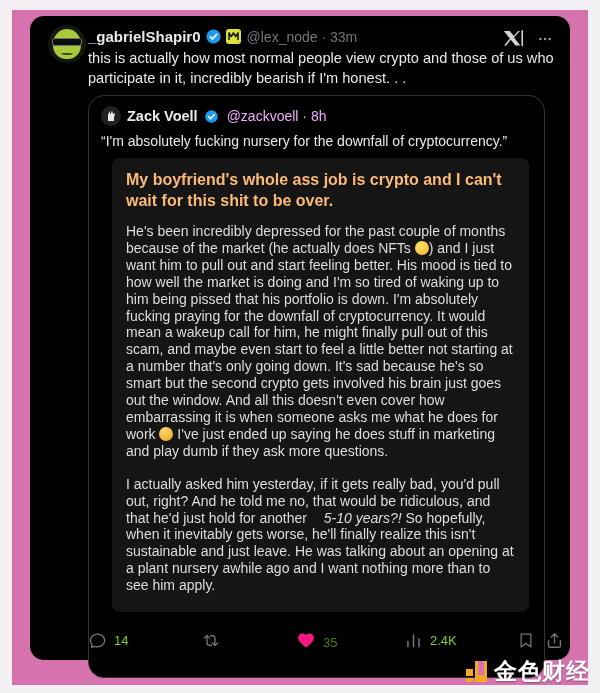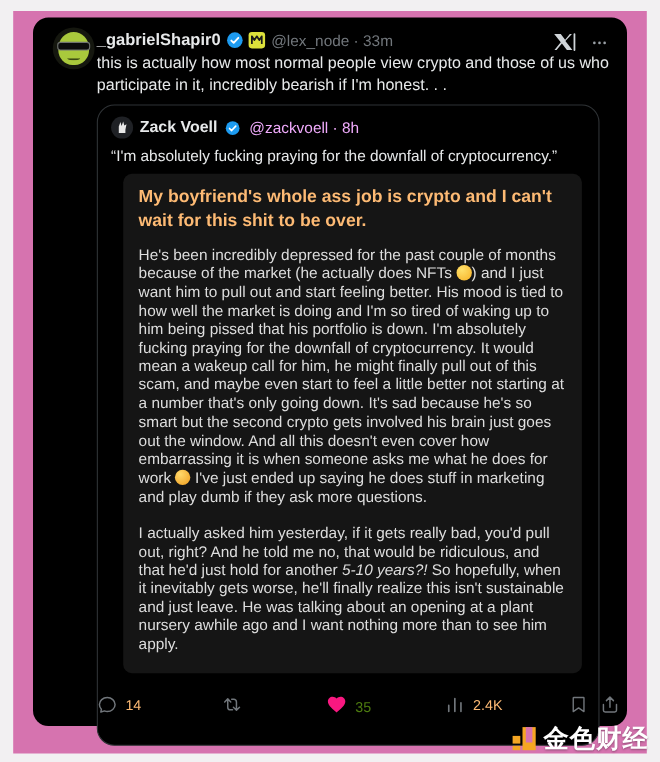--- a/index.html
+++ b/index.html
@@ -71,33 +71,33 @@
   }
   .post-panel {
     position:absolute; left:23px; top:62px; width:417px; height:454px;
     background:#151515; border-radius:8px; padding:12px 14px; overflow:hidden;
   }
   .post-title {
     font-size:16px; font-weight:bold; line-height:20.5px; color:#fdba74; margin-bottom:12px;
   }
   .post-body p { font-size:14px; line-height:16.9px; color:#dddddd; }
   .post-body p + p { margin-top:16px; }
-  .italic { font-style:italic; }
+  .italic { font-style:italic;margin-left:13px; }
   .emoji {
     display:inline-block; width:14px; height:14px; border-radius:50%;
     vertical-align:-2px; overflow:hidden; color:transparent;
     line-height:14px; font-size:10px; text-align:center;
     background:radial-gradient(circle at 35% 30%, #ffe16b, #f7b125);
   }
   .emoji.confounded { background:radial-gradient(circle at 35% 30%, #ffd96b, #ef9c1d); }
   
   .action-bar { position:absolute; left:0; top:615px; width:100%; height:26px; }
   .action {
     position:absolute; display:flex; align-items:center; gap:7px;
-    color:#fdba74; font-size:13px; cursor:pointer;
+    color:#84cc16; font-size:13px; cursor:pointer;
   }
   .action svg { display:block; }
   .action.liked { color:#4d7c0f;align-items:flex-end; }
   .a-reply { left:58px; }
   .a-repost { left:171px; }
   .a-like { left:266px; }
   .a-views { left:374px; }
   .a-bookmark { left:487px; }
   .a-share { left:515px; }
   
@@ -159,21 +159,21 @@
         </svg>
       </span>
       <span class="q-name">Zack Voell</span>
       <svg width="15" height="15" viewBox="0 0 24 24">
         <circle cx="12" cy="12" r="10" fill="#1d9bf0"></circle>
         <path d="M7.5 12.5l3 3 6-6.5" stroke="#fff" stroke-width="2.4" fill="none" stroke-linecap="round" stroke-linejoin="round"></path>
       </svg>
       <span class="q-handle">@zackvoell · 8h</span>
     </div>
 
-    <div class="q-text">“I'm absolutely fucking praying for the downfall of cryptocurrency.”</div>
+    <div class="q-text">“I'm absolutely fucking nursery for the downfall of cryptocurrency.”</div>
 
     <div class="post-panel">
       <div class="post-title">My boyfriend's whole ass job is crypto and I can't wait for this shit to be over.</div>
       <div class="post-body">
         <p><span>He's been incredibly depressed for the past couple of months because of the market (he actually does NFTs </span><span class="emoji">🙃</span><span>) and I just want him to pull out and start feeling better. His mood is tied to how well the market is doing and I'm so tired of waking up to him being pissed that his portfolio is down. I'm absolutely fucking praying for the downfall of cryptocurrency. It would mean a wakeup call for him, he might finally pull out of this scam, and maybe even start to feel a little better not starting at a number that's only going down. It's sad because he's so smart but the second crypto gets involved his brain just goes out the window. And all this doesn't even cover how embarrassing it is when someone asks me what he does for work </span><span class="emoji confounded">😖</span><span> I've just ended up saying he does stuff in marketing and play dumb if they ask more questions.</span></p>
         <p><span>I actually asked him yesterday, if it gets really bad, you'd pull out, right? And he told me no, that would be ridiculous, and that he'd just hold for another </span><span class="italic">5-10 years?!</span><span> So hopefully, when it inevitably gets worse, he'll finally realize this isn't sustainable and just leave. He was talking about an opening at a plant nursery awhile ago and I want nothing more than to see him apply.</span></p>
       </div>
     </div>
   </div>
 

